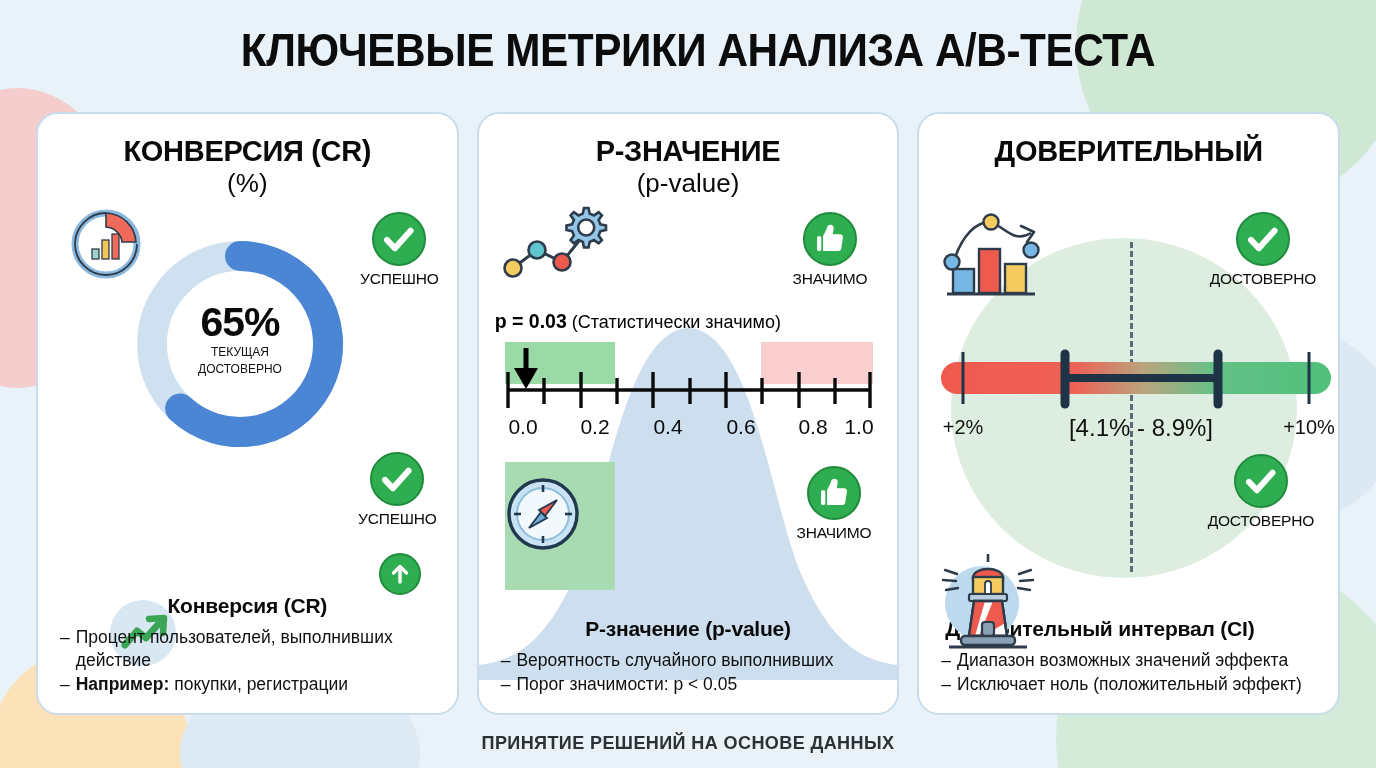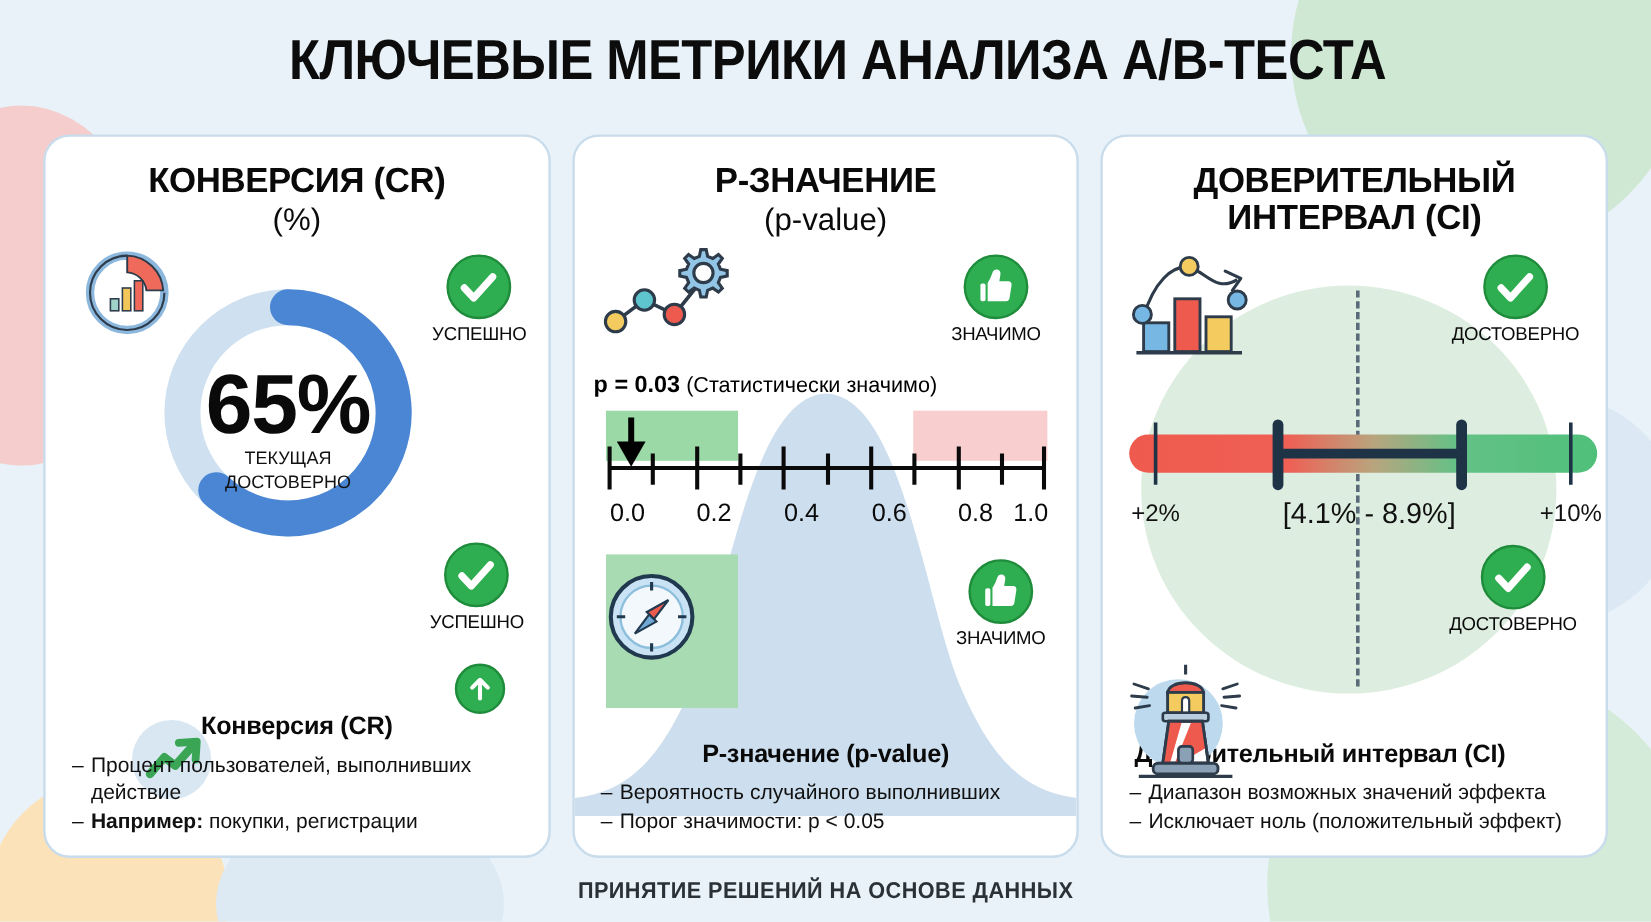--- a/index.html
+++ b/index.html
@@ -71,22 +71,22 @@
   }
   .check-svg { position:absolute; inset:0; }
   .thumb-svg { position:absolute; inset:0; }
 
   
   .donut-wrap { position:absolute; left:86px; top:114px; width:232px; height:232px; }
   .mini-icon { position:absolute; }
   .pct-text {
     position:absolute; left:0; right:0; top:74px; text-align:center;
   }
-  .pct-num { font-size:70px; font-weight:bold; color:#0a0a0a; line-height:1; letter-spacing:-1px;}
-  .pct-sub { font-size:15px; color:#111; line-height:1.13; margin-top:3px; }
+  .pct-num { font-size:41px; font-weight:bold; color:#0a0a0a; line-height:1; letter-spacing:-1px;}
+  .pct-sub { font-size:12px; color:#111; line-height:1.13; margin-top:3px; }
 
   .trend-circle {
     position:absolute; left:72px; top:486px;
     width:66px; height:66px; border-radius:50%;
     background:#d8e7f2;
   }
 
   
   .footer-block { position:absolute; left:0; right:0; bottom:16px; padding:0 22px; }
   .footer-head {
@@ -344,21 +344,20 @@
           <span class="dash">–</span>
           <span>Порог значимости: p &lt; 0.05</span>
         </div>
       </div>
     </div>
   </div>
 
   <div class="card">
     <div class="card-title">
       <span class="l1">ДОВЕРИТЕЛЬНЫЙ</span>
-      <span class="l2b">ИНТЕРВАЛ (CI)</span>
     </div>
 
     <div class="green-oval"></div>
     <div class="dash-line"></div>
 
     <div class="mini-icon" style="left:20px; top:92px; z-index:4;">
       <svg width="118" height="96" viewBox="0 0 118 96">
         <path d="M14 58 C22 30 38 14 52 17 C66 20 74 38 92 27" fill="none" stroke="#2d3b4a" stroke-width="2.6" stroke-dasharray="0"></path>
         <path d="M82 20 L95 26 L88 36" fill="none" stroke="#2d3b4a" stroke-width="2.6" stroke-linecap="round" stroke-linejoin="round"></path>
         <rect x="14" y="63" width="21" height="24" fill="#76b8e3" stroke="#2d3b4a" stroke-width="2.4"></rect>

